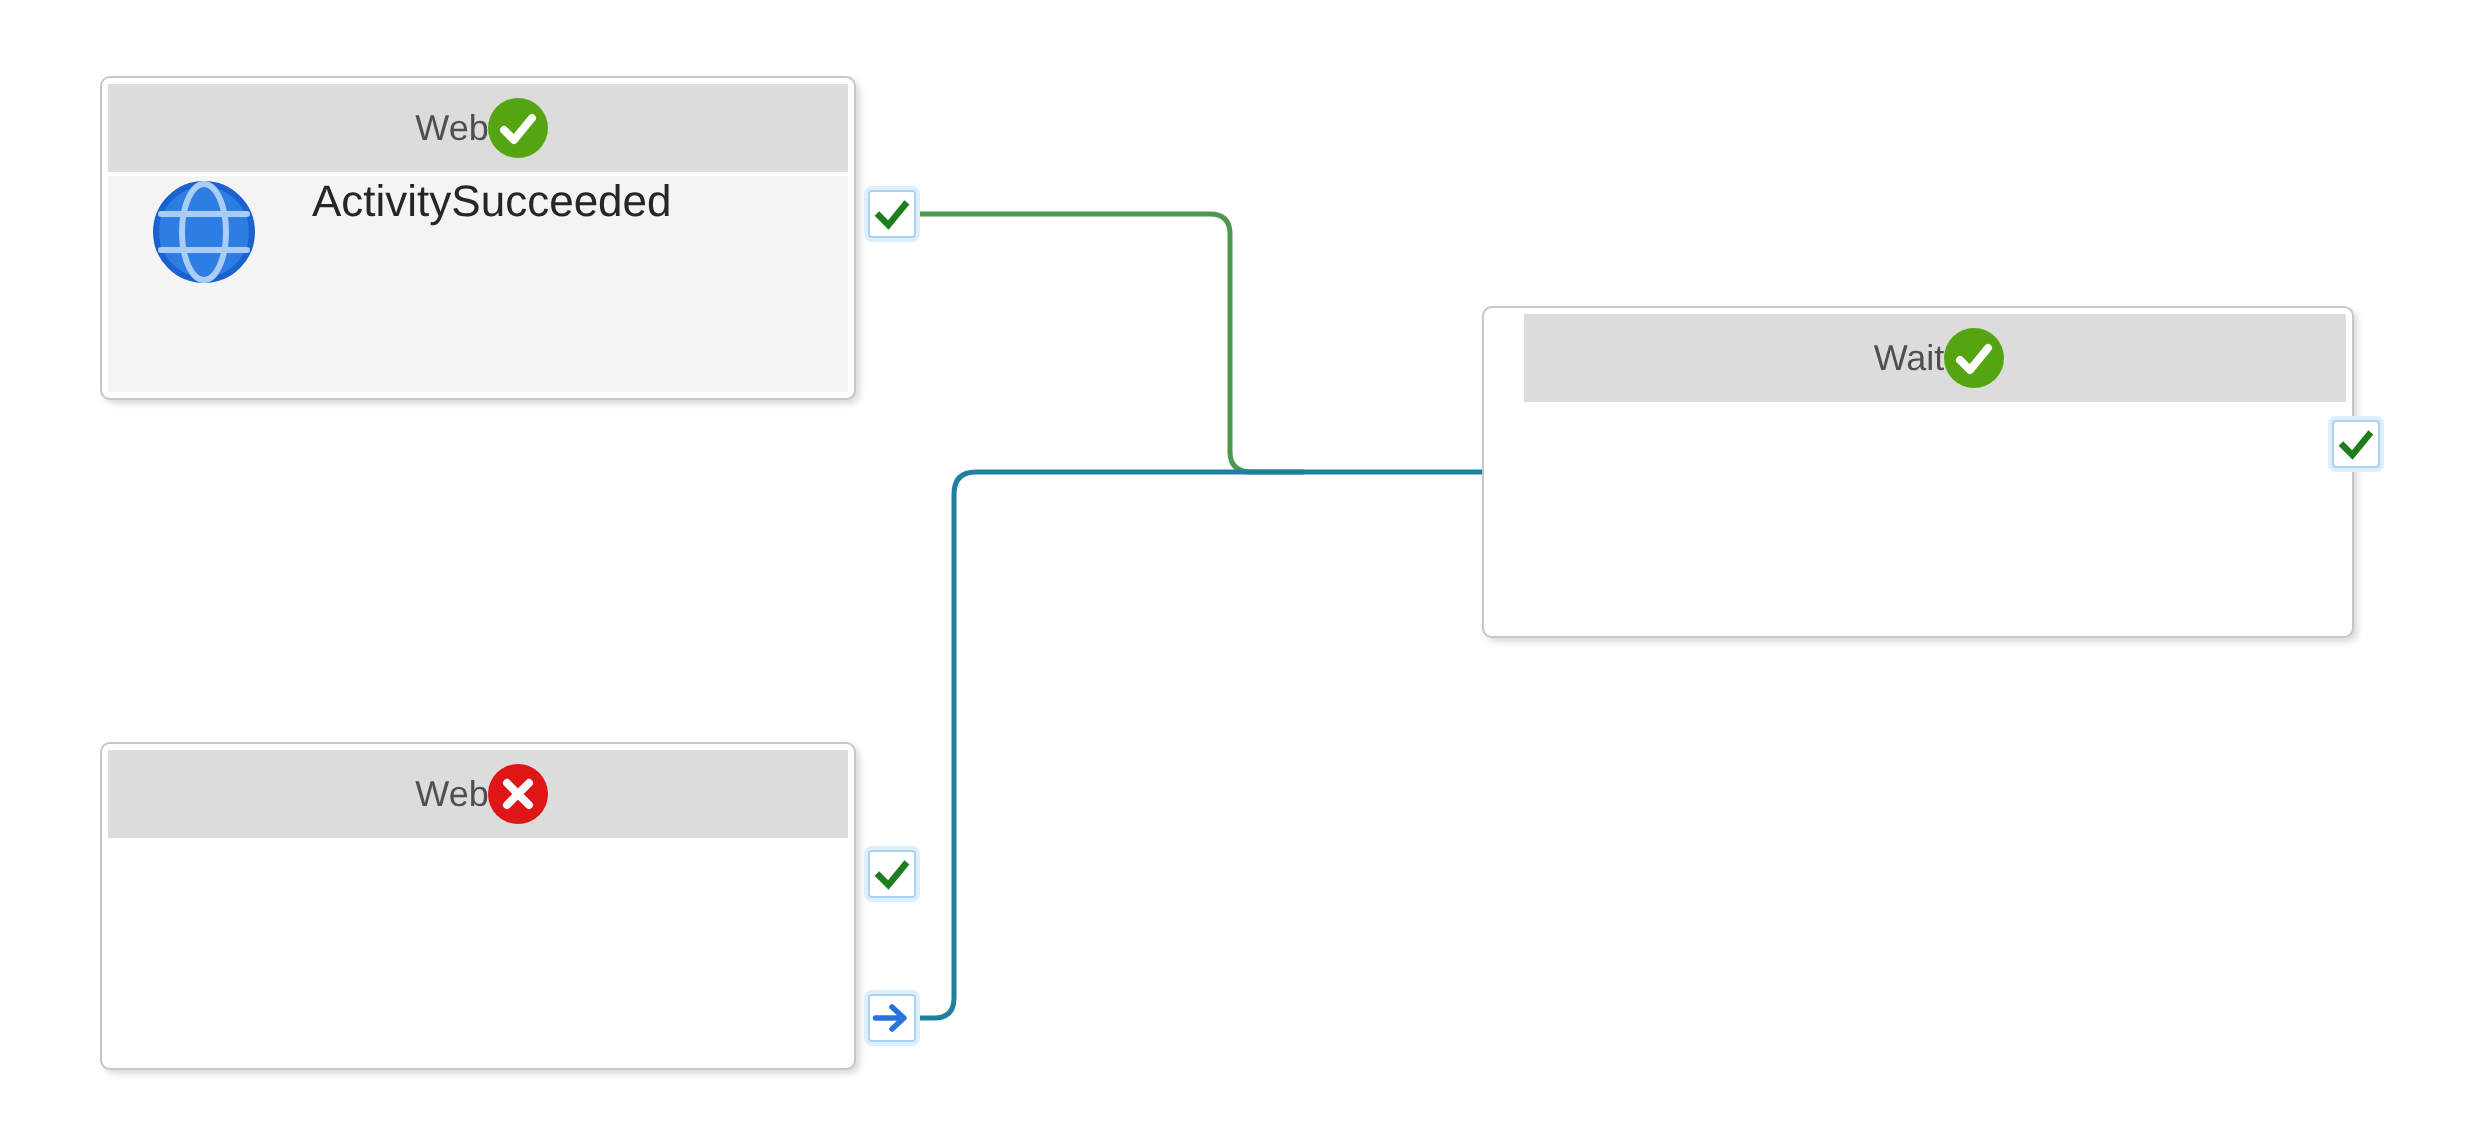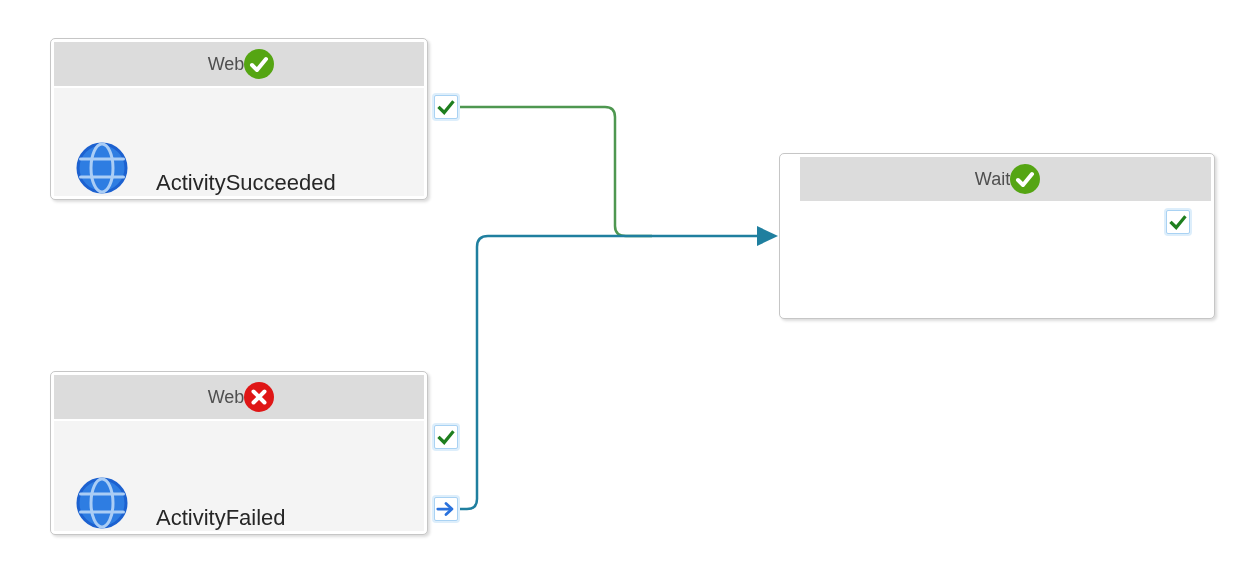--- a/index.html
+++ b/index.html
@@ -16,21 +16,21 @@
   }
   .node-header{
     background:#dcdcdc;flex:0 0 44px;display:flex;align-items:center;
     justify-content:center;padding:0 10px 0 14px;
   }
   .node-title{font-size:18px;color:#4f4f4f;}
   .badge{width:30px;height:30px;border-radius:50%;display:flex;align-items:center;justify-content:center;}
   .badge-success{background:#55a513;}
   .badge-fail{background:#df1616;}
   .node-body{
-    background:#f4f4f4;flex:1;margin-top:2px;display:flex;align-items:flex-end;
+    background:#f4f4f4;flex:1;margin-top:2px;display:flex;align-items:flex-start;
     gap:26px;padding-left:20px;
   }
   .activity-name{font-size:22px;color:#262626;}
   .port{
     position:absolute;z-index:3;width:24px;height:24px;box-sizing:border-box;
     background:#ffffff;border:1px solid #a9d2f3;border-radius:2px;
     box-shadow:0 0 0 2px #ddeefb;
     display:flex;align-items:center;justify-content:center;
   }
   .icon-box{width:56px;height:56px;flex:0 0 56px;display:flex;align-items:center;justify-content:center;}
@@ -60,49 +60,39 @@
         <svg width="56" height="56" viewBox="0 0 56 56">
           <circle cx="28" cy="28" r="24" fill="#2e7de2" stroke="#1c61d0" stroke-width="3"></circle>
           <ellipse cx="28" cy="28" rx="11" ry="24" fill="none" stroke="#aacdf5" stroke-width="3"></ellipse>
           <path d="M6.5,19 H49.5 M6.5,37 H49.5" fill="none" stroke="#aacdf5" stroke-width="3" stroke-linecap="round"></path>
         </svg>
       </span>
       <span class="activity-name">ActivitySucceeded</span>
     </div>
   </div>
 
-  <div class="node" style="left:779px;top:153px;width:436px;height:166px;padding-left:20px;">
+  <div class="node" style="left:741px;top:153px;width:436px;height:166px;padding-left:20px;">
     <div class="node-header">
       <span class="node-title">Wait</span>
       <span class="badge badge-success">
         <svg width="30" height="30" viewBox="0 0 30 30">
           <path d="M8,16 l5,5 l9,-11" fill="none" stroke="#ffffff" stroke-width="4" stroke-linecap="round" stroke-linejoin="round"></path>
         </svg>
       </span>
     </div>
   </div>
 
   <div class="node" style="left:50px;top:371px;width:378px;height:164px;">
     <div class="node-header">
       <span class="node-title">Web</span>
       <span class="badge badge-fail">
         <svg width="30" height="30" viewBox="0 0 30 30">
           <path d="M9.5,9.5 L20.5,20.5 M20.5,9.5 L9.5,20.5" fill="none" stroke="#ffffff" stroke-width="4" stroke-linecap="round"></path>
         </svg>
       </span>
-    </div>
-    <div class="node-body">
-      <span class="icon-box">
-        <svg width="56" height="56" viewBox="0 0 56 56">
-          <circle cx="28" cy="28" r="24" fill="#2e7de2" stroke="#1c61d0" stroke-width="3"></circle>
-          <ellipse cx="28" cy="28" rx="11" ry="24" fill="none" stroke="#aacdf5" stroke-width="3"></ellipse>
-          <path d="M6.5,19 H49.5 M6.5,37 H49.5" fill="none" stroke="#aacdf5" stroke-width="3" stroke-linecap="round"></path>
-        </svg>
-      </span>
-      <span class="activity-name">ActivityFailed</span>
     </div>
   </div>
 
   <div class="port" style="left:434px;top:95px;">
     <svg width="22" height="22" viewBox="0 0 24 24">
       <path d="M5,13 l5,5 L19,7" fill="none" stroke="#1e7e1e" stroke-width="3.5" stroke-linecap="square"></path>
     </svg>
   </div>
 
   <div class="port" style="left:1166px;top:210px;">

